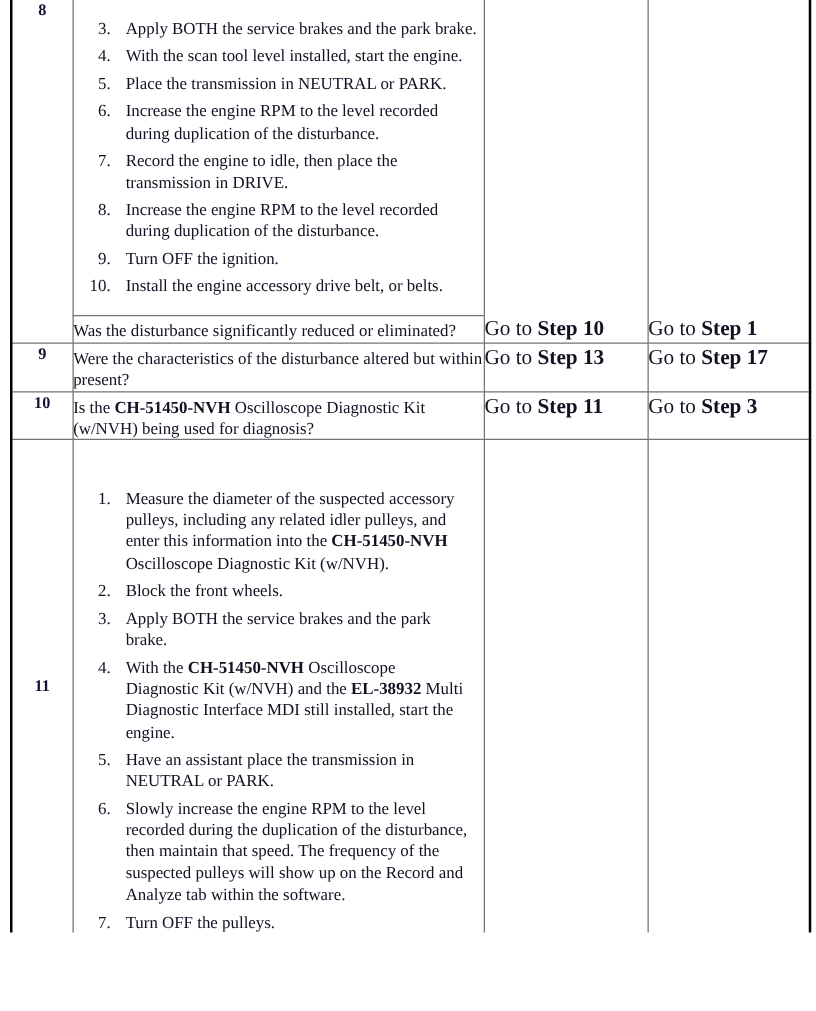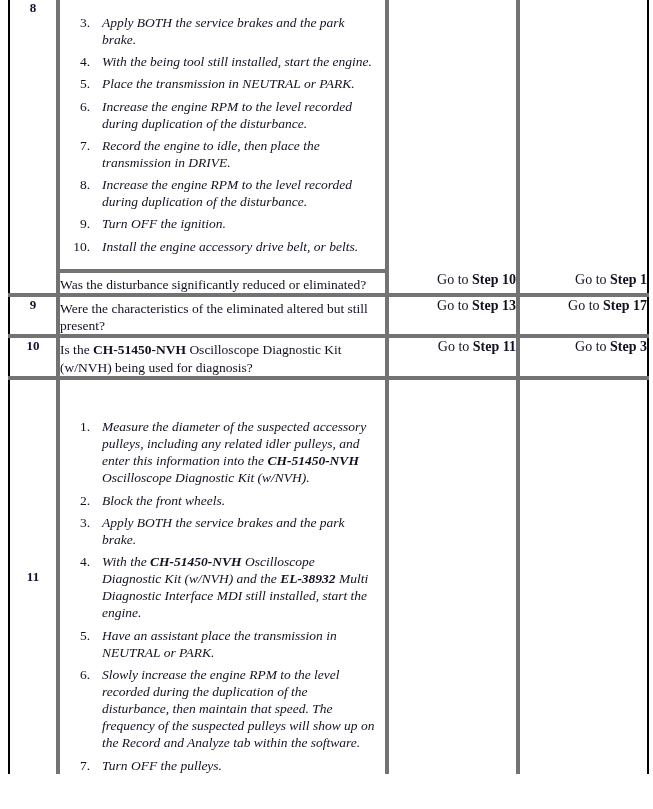--- a/index.html
+++ b/index.html
@@ -27,30 +27,30 @@
     position: absolute;
     left: 8px;
     top: 0px;
     width: 639px;
     border-collapse: collapse;
     table-layout: fixed;
     border-left: 2px solid #000000;
     border-right: 2px solid #000000;
   }
   .proc-table td {
-    border: 4px solid #737373;
+    border: 1px solid #737373;
     padding: 0;
     vertical-align: top;
     background: #ffffff;
   }
   
   .proc-table tr:first-child > td { border-top: none; }
   .proc-table tr:last-child  > td { border-bottom: none; }
   .proc-table td.nol { border-left: none; }
-  .proc-table td.nor { border-right: none; padding-left: 36px; }
+  .proc-table td.nor { border-right: none; }
 
   col.c-step { width: 49px; }
   col.c-act  { width: 329px; }
   col.c-yes  { width: 131px; }
   col.c-no   { width: 130px; }
 
   
   .step-num {
     text-align: center;
     vertical-align: middle;
@@ -64,22 +64,22 @@
     padding: 2px 3px 3px 4px;
     font-size: 13.5px;
     line-height: 1.28;
   }
   .action.q {
     padding-top: 3px;
   }
 
   .branch {
     vertical-align: bottom;
-    text-align: right;
-    font-size: 14px;
+    text-align: left;
+    font-size: 17px;
     padding: 0 4px 3px 4px;
     line-height: 1.3;
     white-space: nowrap;
   }
   .branch .bold { font-weight: bold; }
 
   
   ol.steps {
     margin: 0;
     padding: 0;
@@ -93,21 +93,21 @@
     margin: 0 0 5px 0;
   }
   ol.steps > li:last-child { margin-bottom: 0; }
   ol.steps > li > .marker {
     position: absolute;
     left: 0;
     top: 0;
     width: 30px;
     text-align: right;
   }
-  ol.steps > li > .txt { display: block; font-style: italic; }
+  ol.steps > li > .txt { display: block; }
 
   .pad-top-8  { padding-top: 14px; }
   .pad-top-11 { padding-top: 38px; }
   .list-wrap-8  { padding-right: 4px; }
   .list-wrap-11 { padding-right: 10px; }
 
   b, .b { font-weight: bold; }
 
   .q-text { display: block; }
   .spacer-8 { height: 14px; }
@@ -130,21 +130,21 @@
         <td class="step-num nol" rowspan="2">8</td>
         <td class="action">
           <div class="list-wrap-8 pad-top-8">
             <ol class="steps">
               <li>
                 <span class="marker">3.</span>
                 <span class="txt">Apply BOTH the service brakes and the park brake.</span>
               </li>
               <li>
                 <span class="marker">4.</span>
-                <span class="txt">With the being tool still installed, start the engine.</span>
+                <span class="txt">With the scan tool level installed, start the engine.</span>
               </li>
               <li>
                 <span class="marker">5.</span>
                 <span class="txt">Place the transmission in NEUTRAL or PARK.</span>
               </li>
               <li>
                 <span class="marker">6.</span>
                 <span class="txt">Increase the engine RPM to the level recorded during duplication of the disturbance.</span>
               </li>
               <li>
@@ -179,21 +179,21 @@
           <span>Go to </span><span class="bold">Step 10</span>
         </td>
         <td class="branch" style="border-top:none;border-right:none;">
           <span>Go to </span><span class="bold">Step 1</span>
         </td>
       </tr>
 
       <tr>
         <td class="step-num nol">9</td>
         <td class="action q">
-          <span class="q-text">Were the characteristics of the eliminated altered but still present?</span>
+          <span class="q-text">Were the characteristics of the disturbance altered but within present?</span>
         </td>
         <td class="branch">
           <span>Go to </span><span class="bold">Step 13</span>
         </td>
         <td class="branch nor">
           <span>Go to </span><span class="bold">Step 17</span>
         </td>
       </tr>
 
       <tr>

